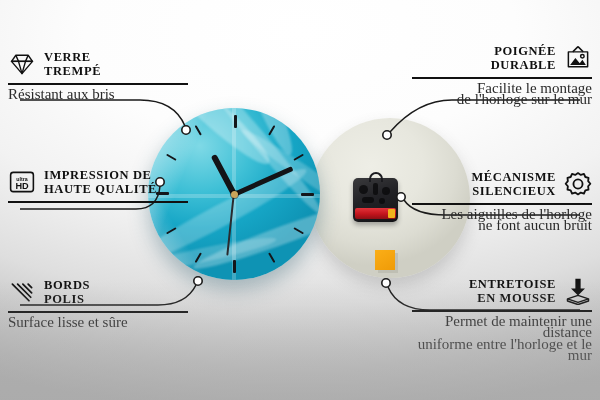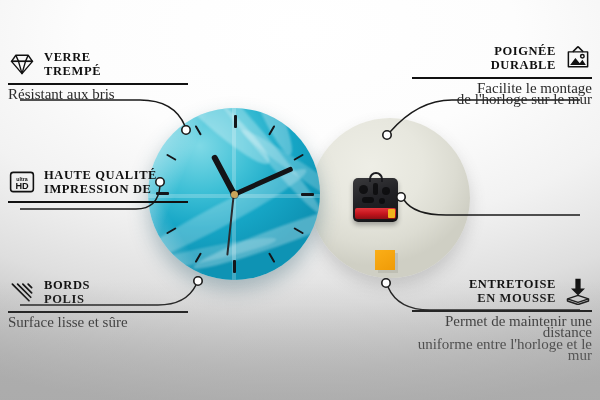--- a/index.html
+++ b/index.html
@@ -236,22 +236,22 @@
   <div class="block left b-impr">
     <div class="head">
       <span class="ic">
         <svg viewBox="0 0 32 32">
           <rect x="3" y="5" width="26" height="22" rx="3" fill="none" stroke="#111" stroke-width="1.8"></rect>
           <text x="16" y="14.4" font-family="Liberation Sans, sans-serif" font-size="6" font-weight="bold" text-anchor="middle" fill="#111">ultra</text>
           <text x="16" y="24" font-family="Liberation Sans, sans-serif" font-size="10.5" font-weight="bold" text-anchor="middle" fill="#111">HD</text>
         </svg>
       </span>
       <div>
+        <div class="title">IMPRESSION DE</div>
         <div class="title">HAUTE QUALITÉ</div>
-        <div class="title">IMPRESSION DE</div>
       </div>
     </div>
     <div class="rule"></div>
   </div>
 
   <div class="block left b-bords">
     <div class="head">
       <span class="ic">
         <svg viewBox="0 0 32 32">
             <g stroke="#111" stroke-width="2" stroke-linecap="round">
@@ -286,20 +286,39 @@
       <div>
         <div class="title">POIGNÉE</div>
         <div class="title">DURABLE</div>
       </div>
     </div>
     <div class="rule"></div>
     <div class="desc">Facilite le montage</div>
     <div class="desc">de l'horloge sur le mur</div>
   </div>
 
+  <div class="block right b-meca">
+    <div class="head">
+      <span class="ic">
+        <svg viewBox="0 0 32 32">
+            <g fill="none" stroke="#111" stroke-width="2.1" stroke-linejoin="round">
+          <path d="M16 3.5 l3.2 2.1 3.6 -1.1 1.6 3.5 3.6 1 -0.4 3.8 2.5 2.9 -2.5 2.9 0.4 3.8 -3.6 1 -1.6 3.5 -3.6 -1.1 -3.2 2.1 -3.2 -2.1 -3.6 1.1 -1.6 -3.5 -3.6 -1 0.4 -3.8 -2.5 -2.9 2.5 -2.9 -0.4 -3.8 3.6 -1 1.6 -3.5 3.6 1.1 Z"></path>
+          <circle cx="16" cy="16" r="5.2"></circle>
+            </g>
+          </svg>
+      </span>
+      <div>
+        <div class="title">MÉCANISME</div>
+        <div class="title">SILENCIEUX</div>
+      </div>
+    </div>
+    <div class="rule"></div>
+    <div class="desc">Les aiguilles de l'horloge</div>
+    <div class="desc">ne font aucun bruit</div>
+  </div>
 
   <div class="block right b-entr">
     <div class="head">
       <span class="ic">
         <svg viewBox="0 0 32 32">
           <path d="M13 2 H19 V13 H24 L16 21 L8 13 H13 Z" fill="#111"></path>
           <path d="M16 21 L28 25 L16 29 L4 25 Z" fill="none" stroke="#111" stroke-width="1.7" stroke-linejoin="round"></path>
           <path d="M4 25 V27.5 L16 31.5 L28 27.5 V25" fill="none" stroke="#111" stroke-width="1.7" stroke-linejoin="round"></path>
         </svg>
       </span>

